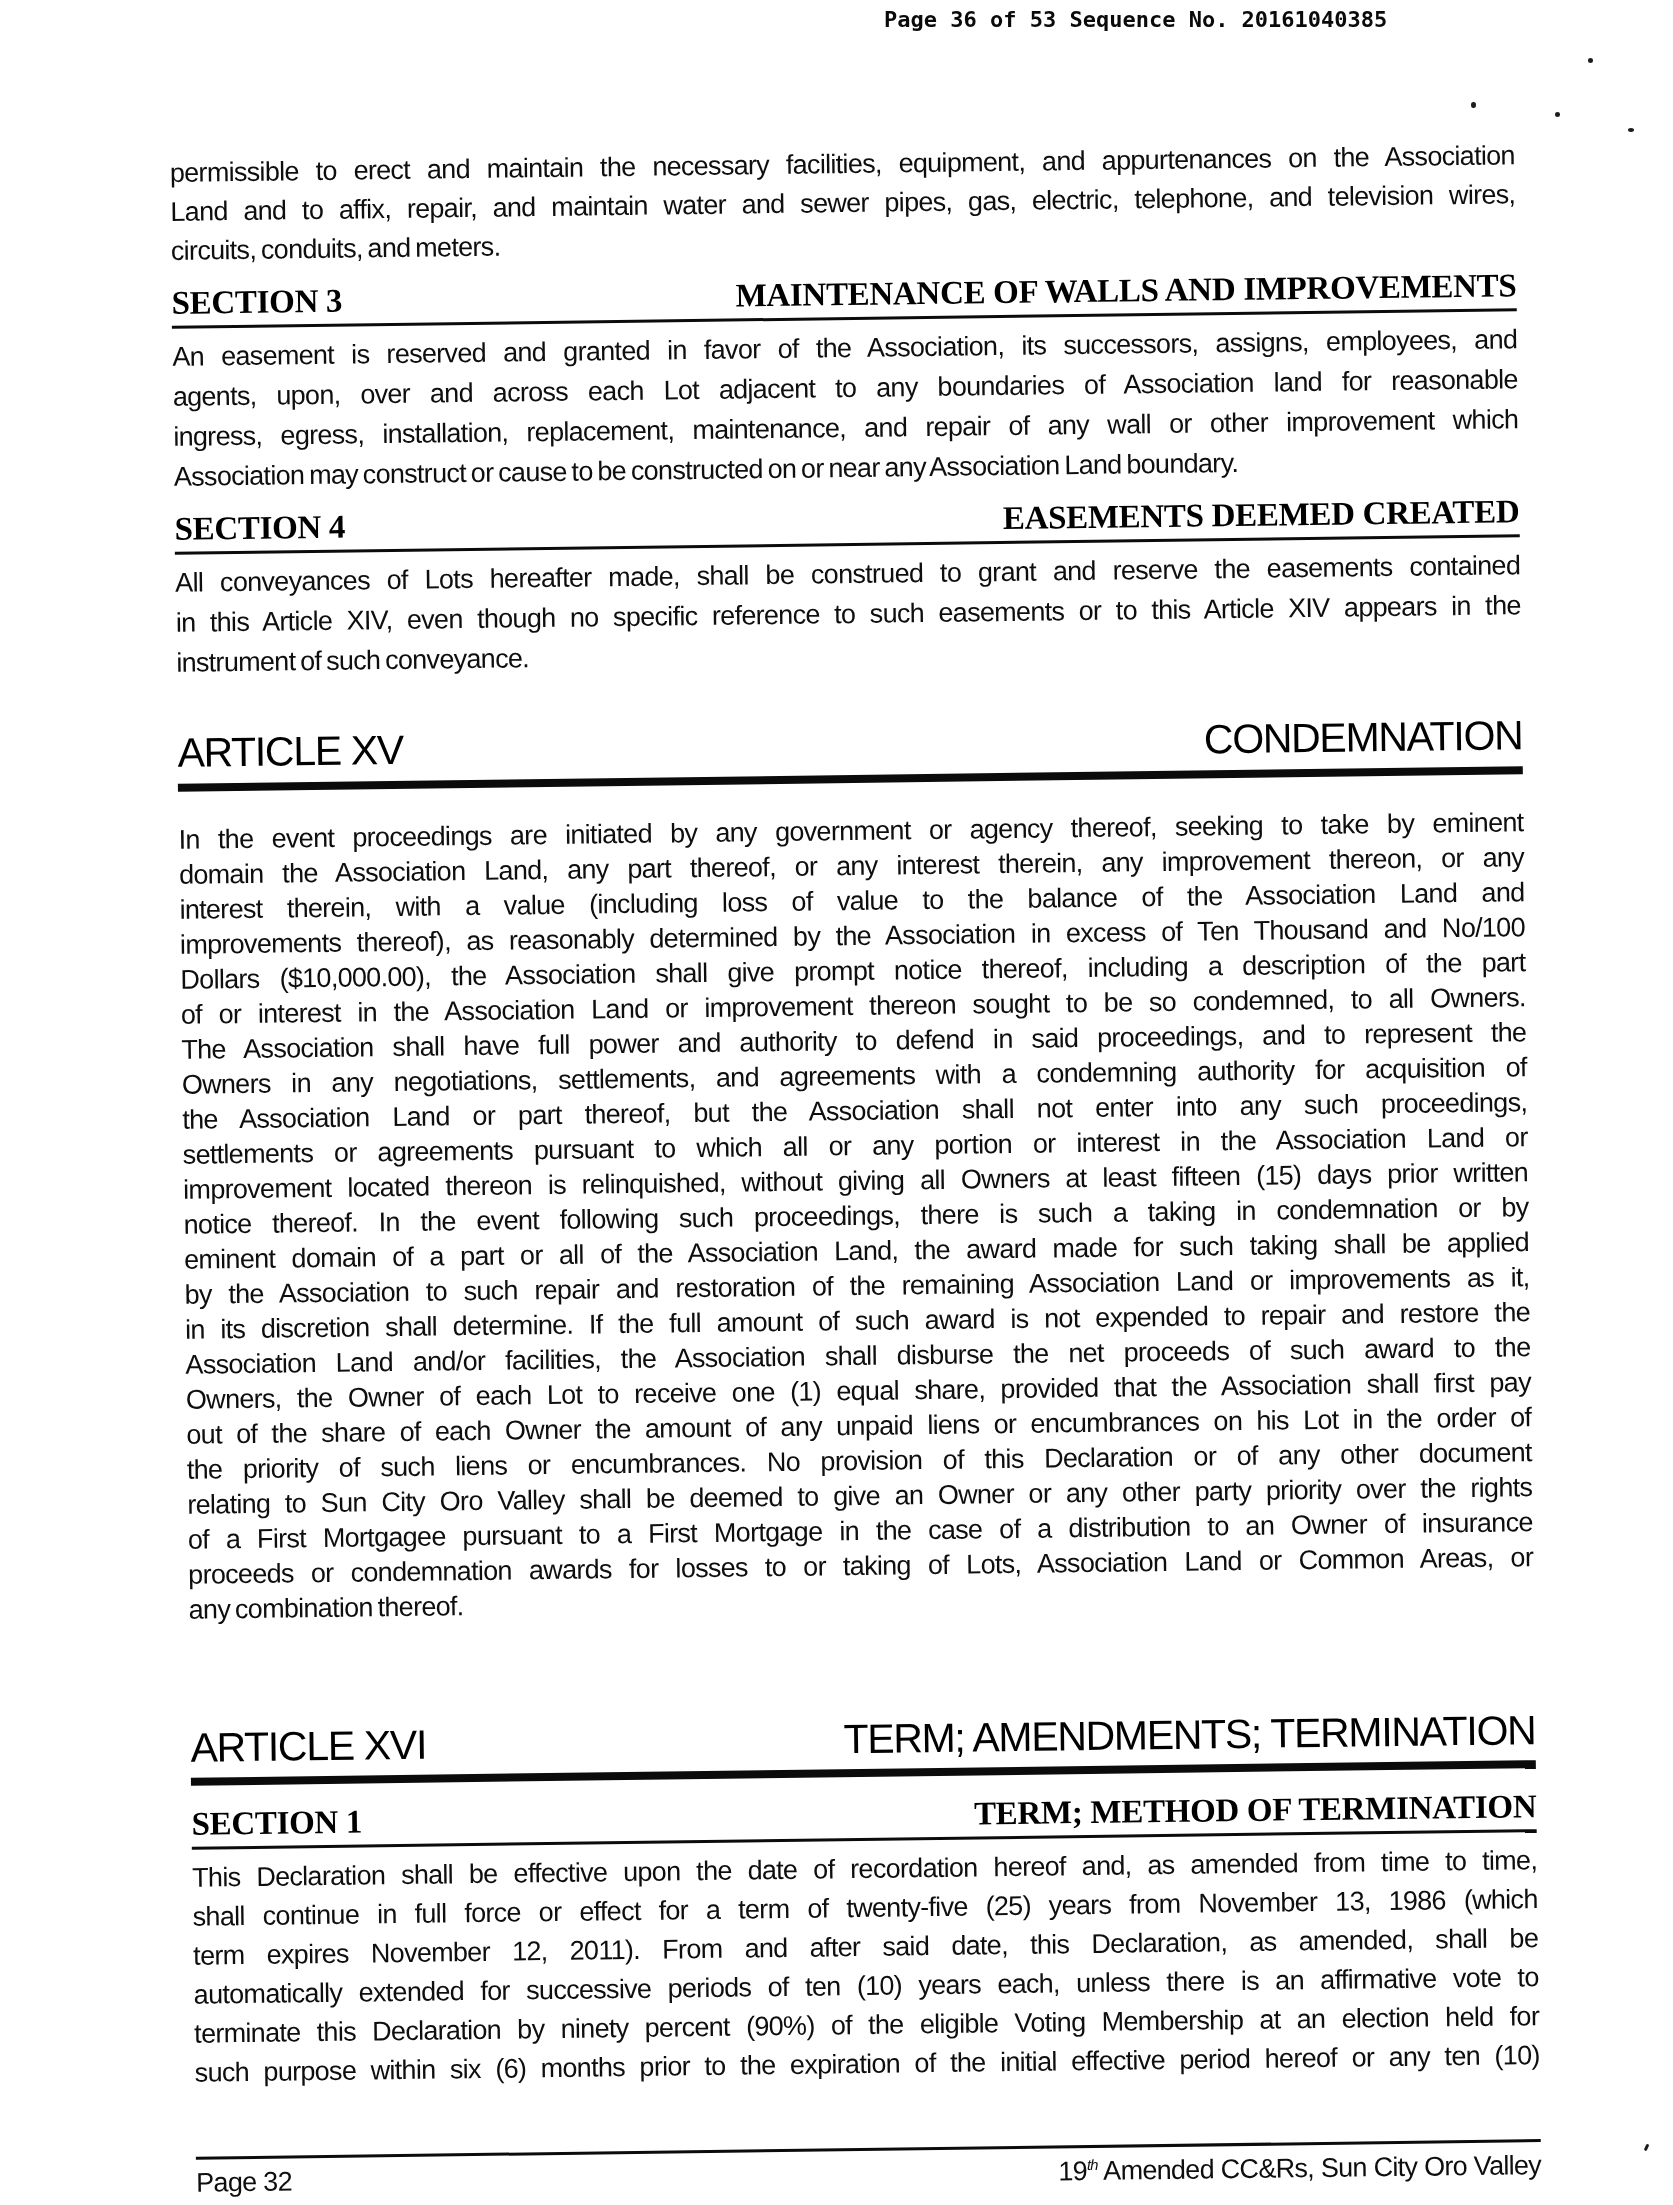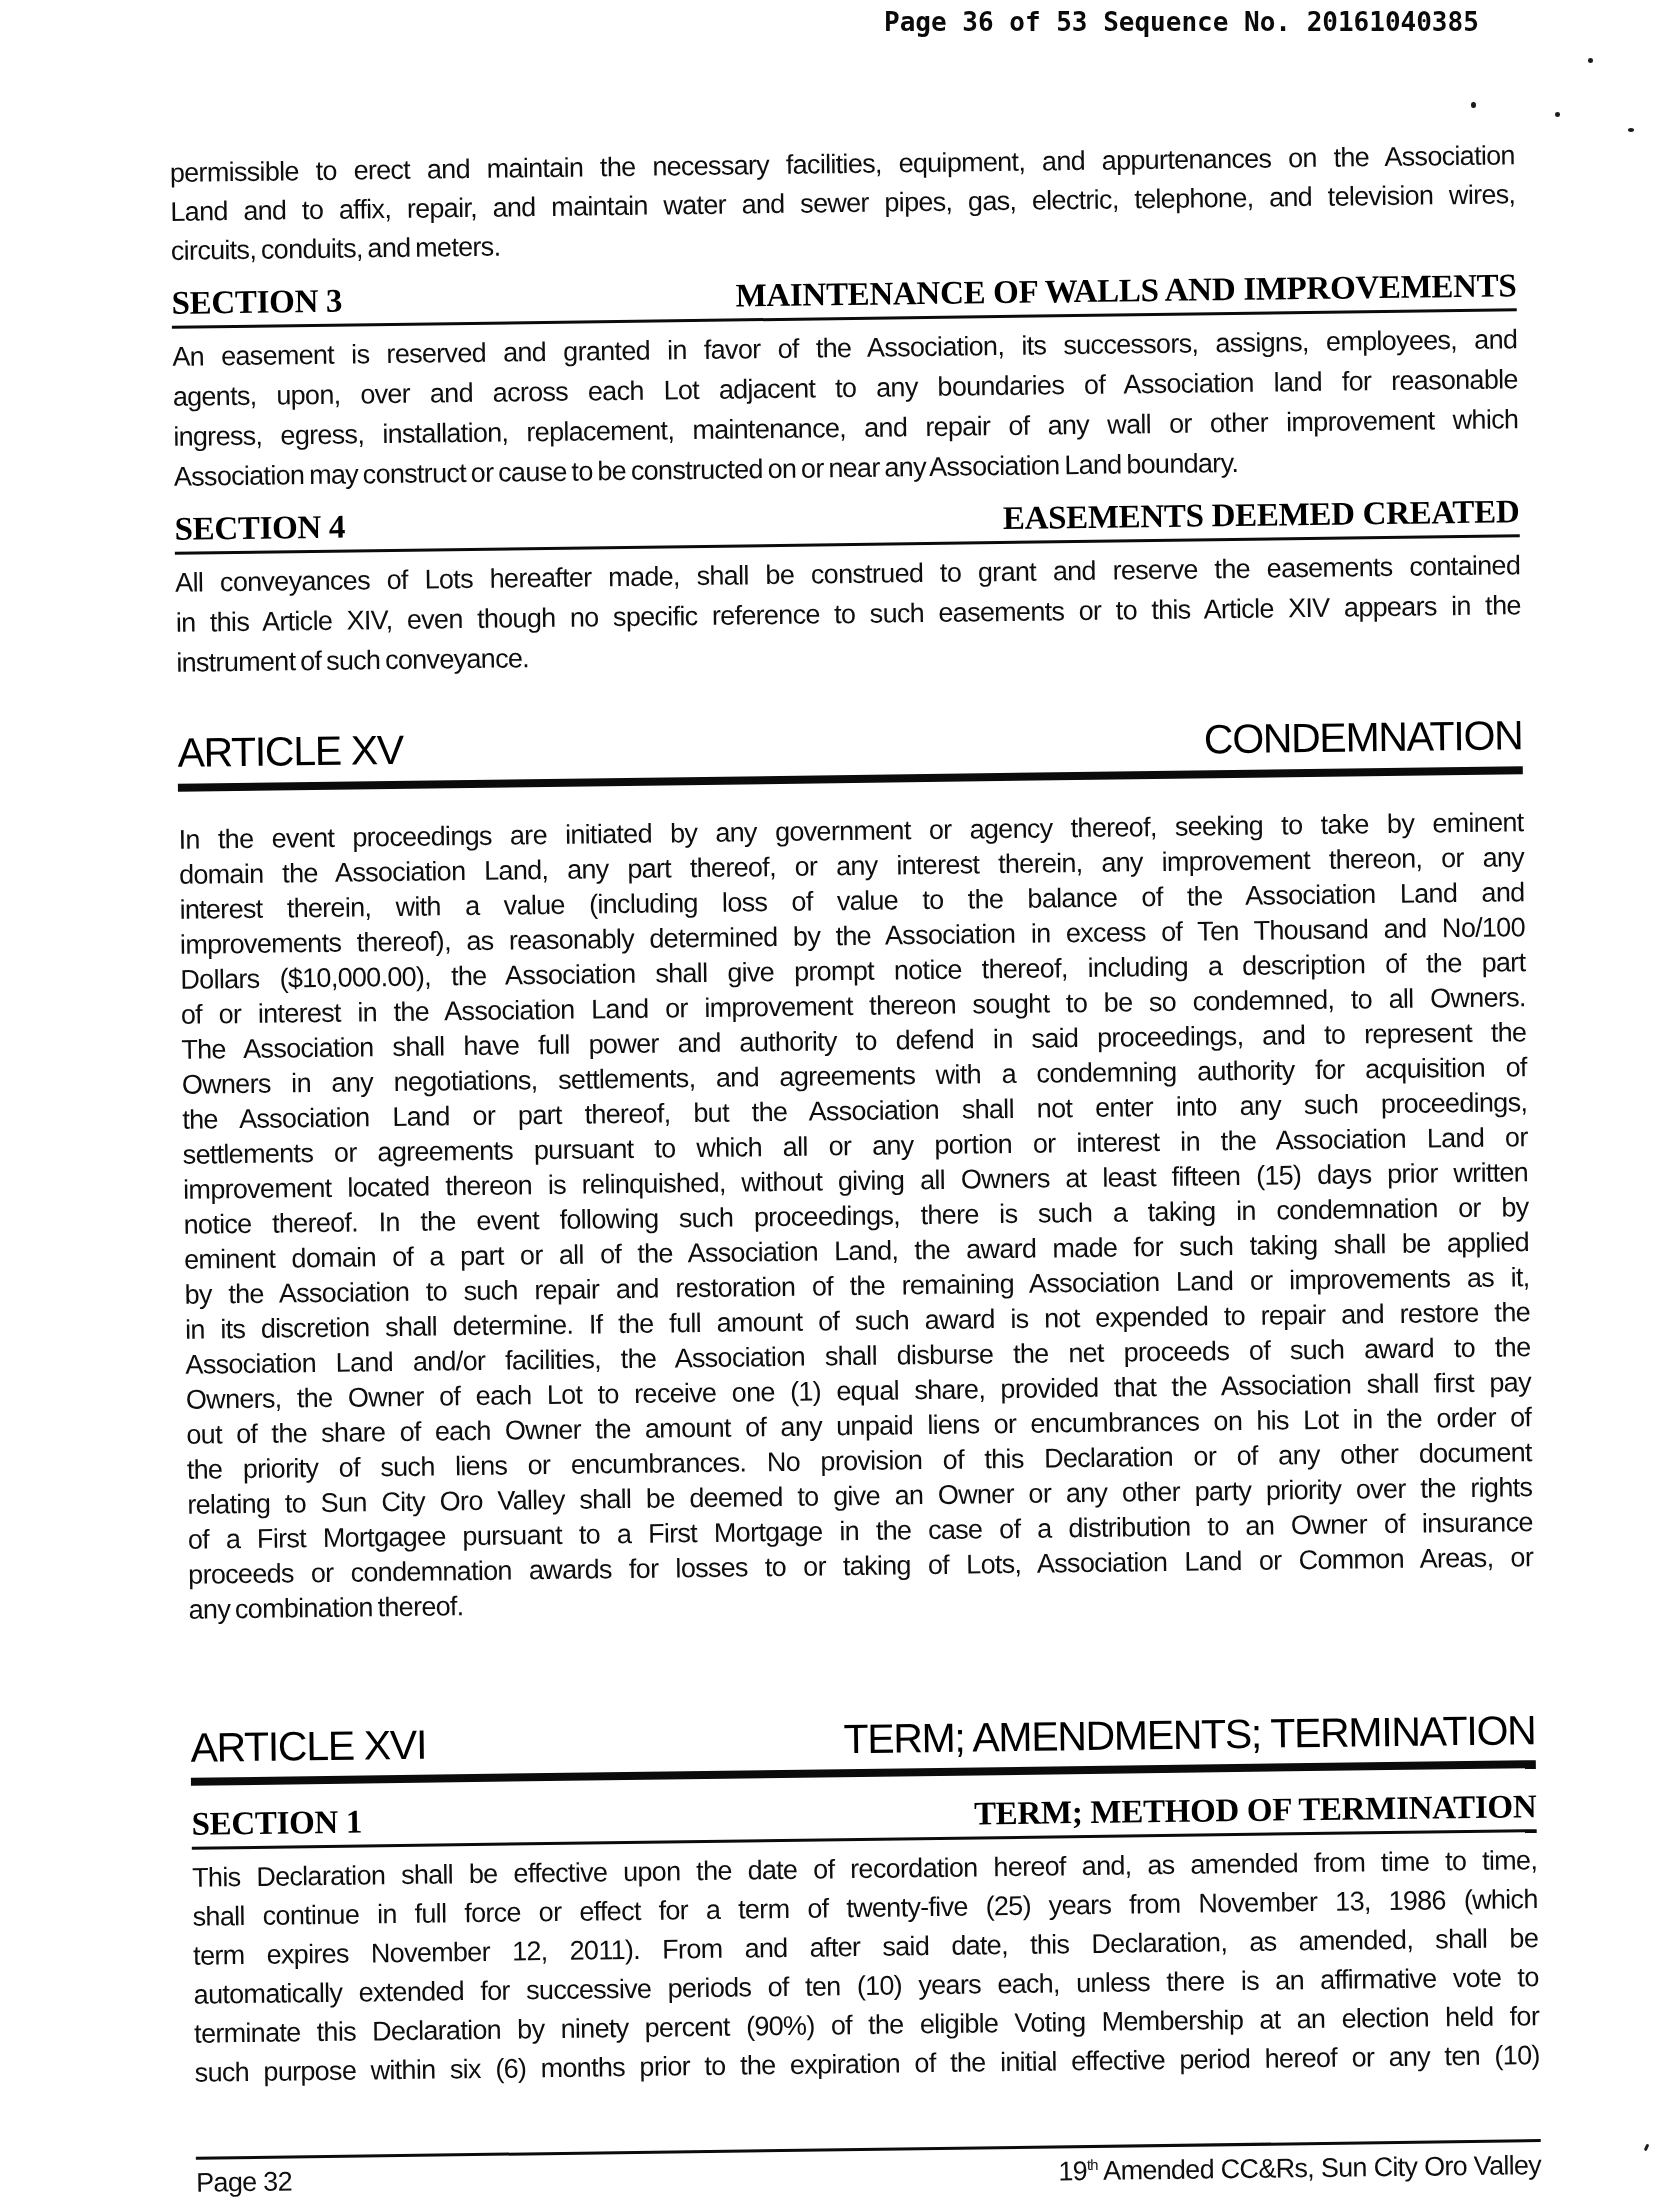--- a/index.html
+++ b/index.html
@@ -8,21 +8,21 @@
     width:1674px;height:2205px;
     background:#ffffff;
     overflow:hidden;
     font-family:"Liberation Sans",sans-serif;
     color:#111;
   }
   
   .scan-header{
     position:absolute;top:6.5px;left:884px;
     font-family:"DejaVu Sans Mono",monospace;
-    font-weight:bold;font-size:26px;letter-spacing:0px;color:#0a0a0a;
+    font-weight:bold;font-size:22px;letter-spacing:0px;color:#0a0a0a;
     white-space:nowrap;
   }
   
   .content{
     position:absolute;left:182px;top:0;width:1345px;
     padding-top:145px;
     transform:rotate(-0.75deg);
     transform-origin:50% 50%;
   }
   .body-par{
@@ -52,21 +52,21 @@
   .mt14{margin-top:9.2px;}
   .mt30{margin-top:19.6px;}
   .mt48{margin-top:31px;}
   .mt72{margin-top:47px;}
   .mt148{margin-top:97px;}
   .footer-rule{margin-top:64px;border-top:3.3px solid #0b0b0b;}
   .footer-row{
     display:flex;justify-content:space-between;align-items:baseline;
     padding-top:7.8px;font-size:27px;letter-spacing:-0.7px;color:#0e0e0e;
   }
-  .footer-right sup{font-size:0.55em;vertical-align:super;}
+  .footer-right sup{font-size:0.55em;vertical-align:super;font-style:italic;}
   .speck{position:absolute;background:#1c1c1c;border-radius:50%;}
 </style>
 </head>
 <body>
 
 <div class="page">
 
   <div class="scan-header">Page 36 of 53 Sequence No. 20161040385</div>
 
   <div class="speck" style="left:1588px;top:58px;width:5.2px;height:4.6px;"></div>

